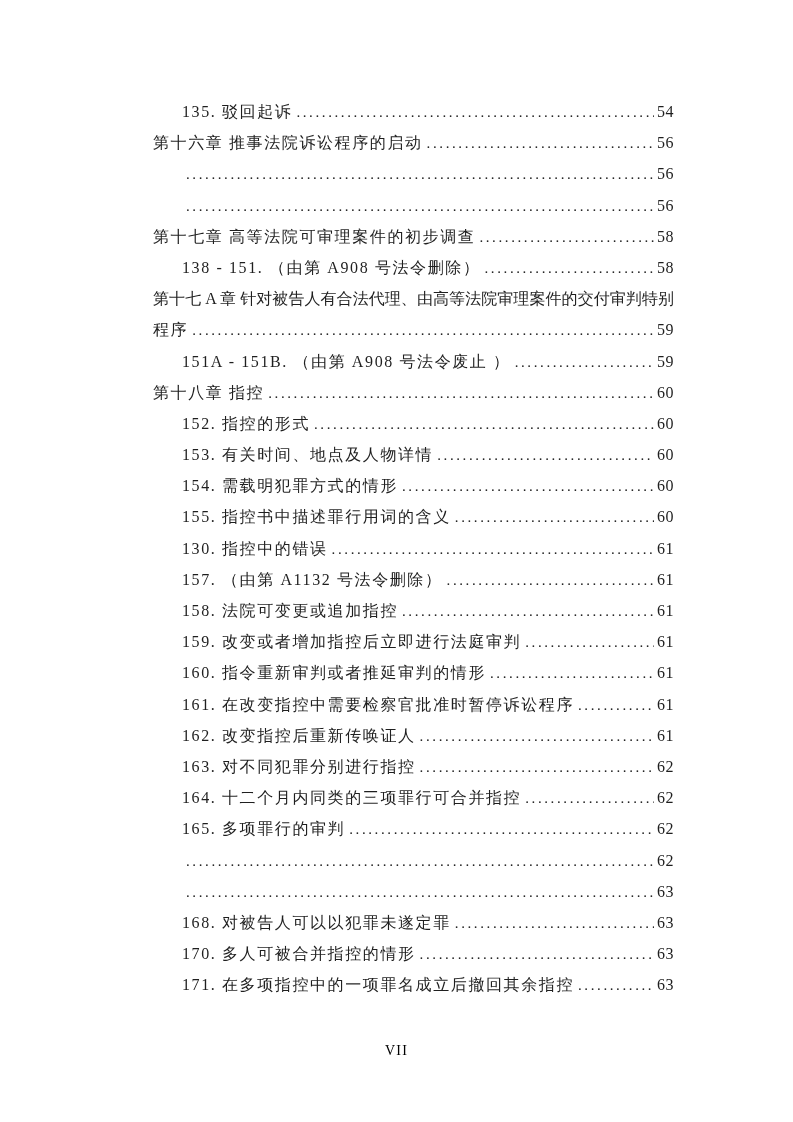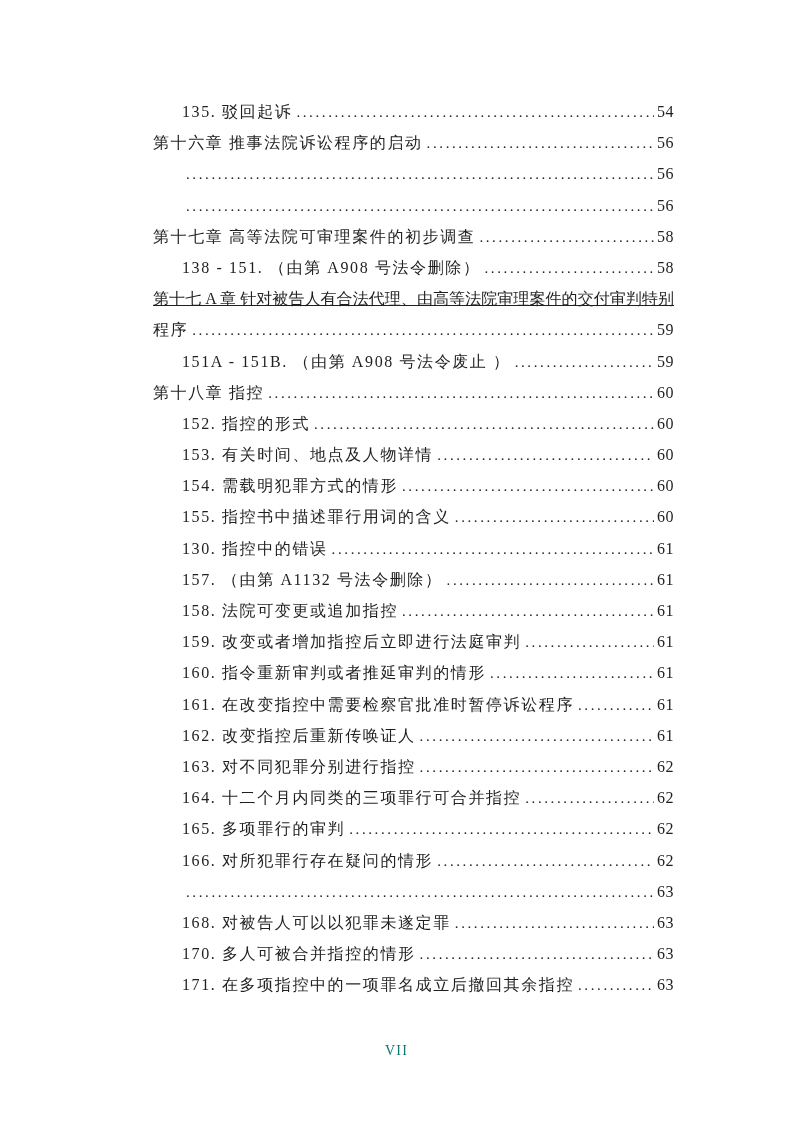--- a/index.html
+++ b/index.html
@@ -57,31 +57,30 @@
   
   .toc-line.wrap-first {
     display: block;
     text-align: justify;
     text-align-last: justify;
     text-justify: inter-character;
   }
   .toc-line.wrap-first .toc-text {
     white-space: normal;
     letter-spacing: normal;
-    text-decoration: underline;
   }
   .footer {
     position: absolute;
     left: 0;
     top: 1043px;
     width: 793px;
     text-align: center;
     font-size: 14px;
     letter-spacing: 1.2px;
-    color: #0f766e;
+    color: #000000;
   }
 </style>
 </head>
 <body>
 
 <div class="page">
   <div class="toc">
       <div class="toc-line level-section">
         <span class="toc-text">135. 驳回起诉</span>
         <span class="leader"></span>
@@ -190,21 +189,20 @@
         <span class="toc-text">164. 十二个月内同类的三项罪行可合并指控</span>
         <span class="leader"></span>
         <span class="pagenum">62</span>
       </div>
       <div class="toc-line level-section">
         <span class="toc-text">165. 多项罪行的审判</span>
         <span class="leader"></span>
         <span class="pagenum">62</span>
       </div>
       <div class="toc-line level-section">
-        <span class="toc-text">166. 对所犯罪行存在疑问的情形</span>
         <span class="leader"></span>
         <span class="pagenum">62</span>
       </div>
       <div class="toc-line level-section">
         <span class="leader"></span>
         <span class="pagenum">63</span>
       </div>
       <div class="toc-line level-section">
         <span class="toc-text">168. 对被告人可以以犯罪未遂定罪</span>
         <span class="leader"></span>

